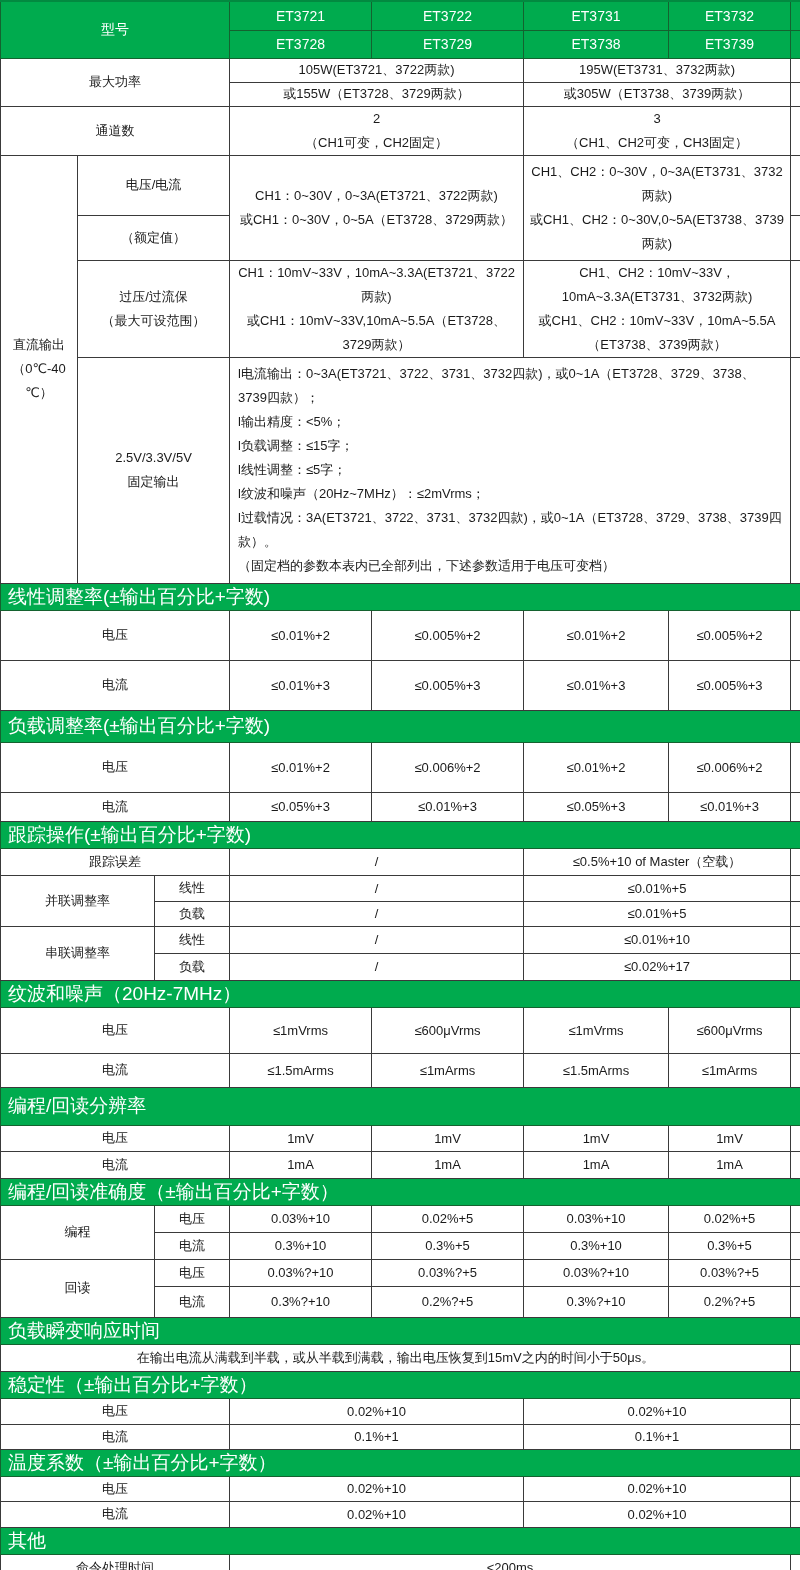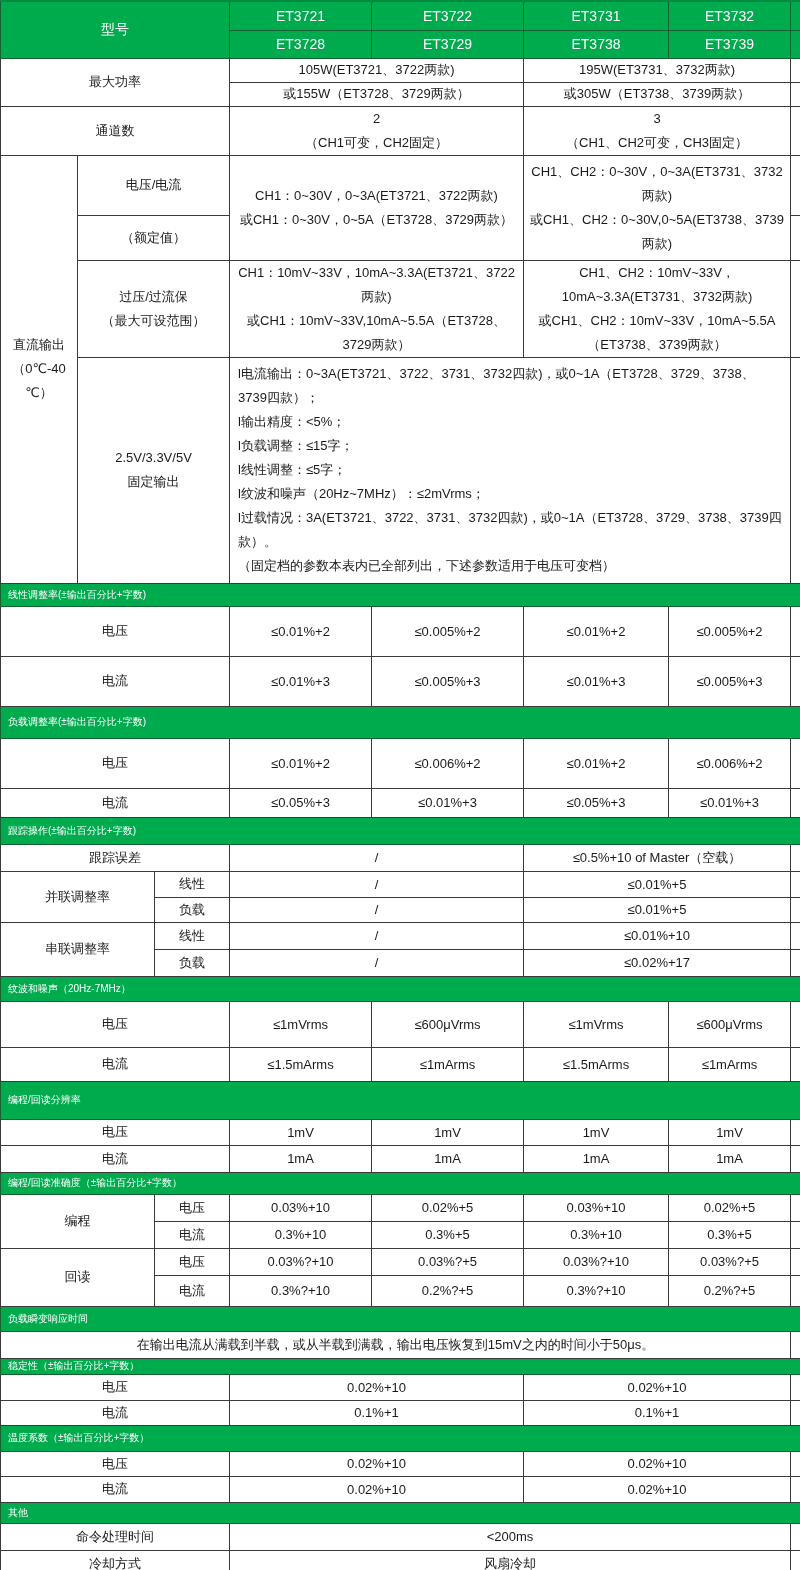--- a/index.html
+++ b/index.html
@@ -1,20 +1,20 @@
 <!DOCTYPE html>
 <html><head>
 <meta charset="utf-8">
 <style>
   html,body{margin:0;padding:0;background:#ffffff;}
   body{font-family:"Liberation Sans","DejaVu Sans",sans-serif;color:#1a1a1a;}
   table.spec{border-collapse:collapse;table-layout:fixed;width:800px;border-top:2px solid #028a40;}
   td{border:1px solid #3a3a3a;text-align:center;vertical-align:middle;font-size:13px;padding:0 4px;overflow:hidden;word-break:break-word;}
   td.green{background:#00ab4e;color:#ffffff;font-size:14px;border-color:#14622f;}
-  td.band{background:#00ab4e;color:#ffffff;text-align:left;padding-left:7px;font-size:10px;border-color:#14622f;}
+  td.band{background:#00ab4e;color:#ffffff;text-align:left;padding-left:7px;font-size:19px;border-color:#14622f;}
   td.pre{white-space:pre-line;line-height:1.85;}
   td.leftalign{text-align:left;padding-left:8px;padding-right:8px;}
   td.g{border-right:none;background:#ffffff;}
   td.gg{border-right:none;background:#00ab4e;border-color:#14622f;}
   td.val{font-size:13px;}
 </style>
 </head>
 <body>
 
 <table class="spec">

